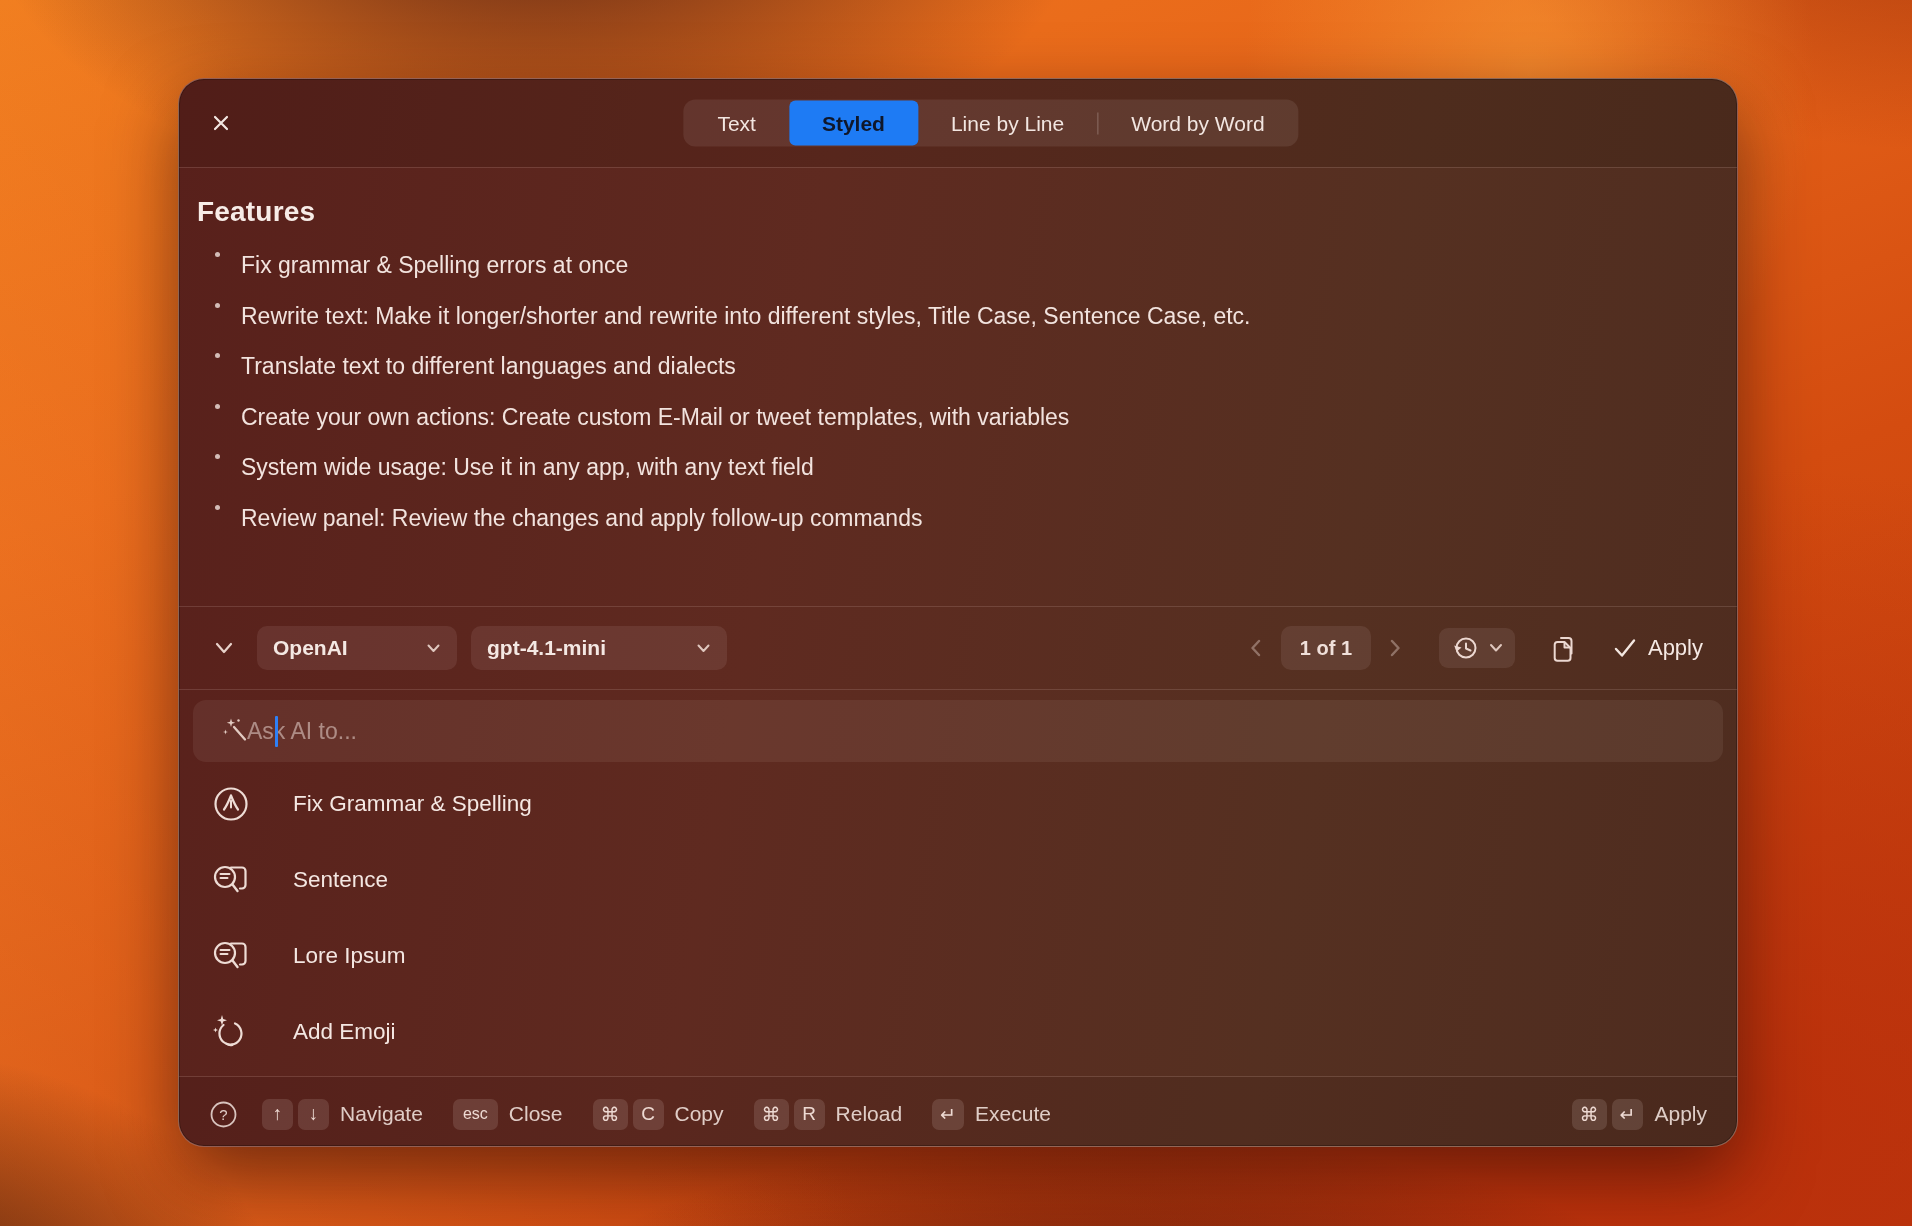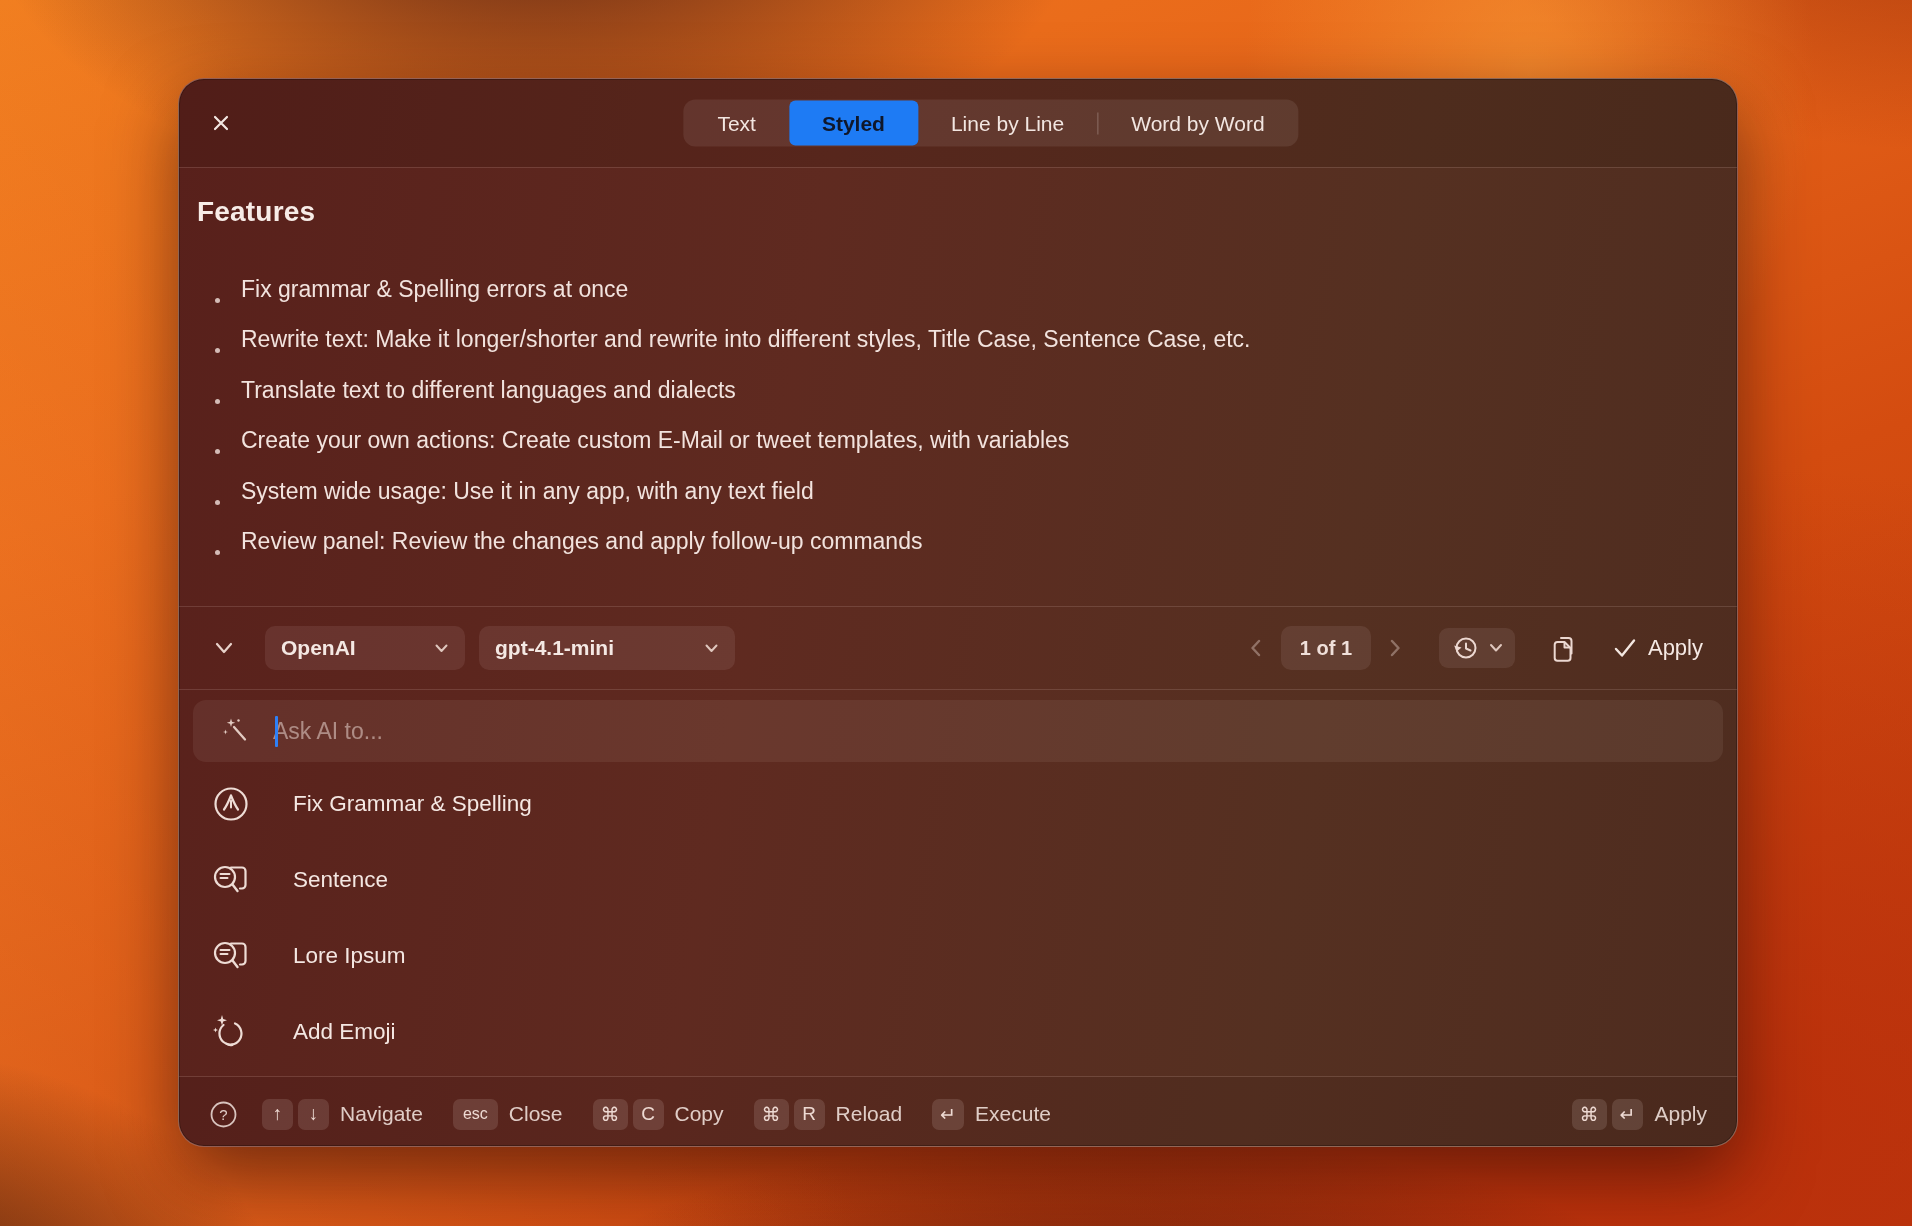--- a/index.html
+++ b/index.html
@@ -40,46 +40,46 @@
     background:rgba(255,244,238,0.085); border-radius:12px; }
   .seg-tab{ height:45px; display:flex; align-items:center; padding:0 33px;
     font-size:21px; color:#f2e6e1; border-radius:6px; white-space:nowrap; }
   .seg-tab.active{ background:#1e7bf4; color:#0f172a; font-weight:600; }
   .seg-sep{ width:1px; height:22px; background:rgba(255,246,240,0.28); }
 
   
   .features{ height:438px; flex:none; padding:28px 40px 0 18px; }
   .features h1{ font-size:28px; font-weight:700; color:#f7ece7; letter-spacing:0.2px; }
   .features ul{ list-style:none; margin-top:24px; }
-  .features li{ height:50.5px; display:flex; align-items:flex-end; font-size:23px; color:#f2e3de; }
+  .features li{ height:50.5px; display:flex; align-items:flex-start; font-size:23px; color:#f2e3de; }
   .bullet-dot{ width:5px; height:5px; border-radius:50%; background:rgba(242,227,222,0.8);
     margin:0 21px 0 18px; flex:none; }
 
   
   .toolbar{ height:82px; flex:none; display:flex; align-items:center; padding:0 34px; }
   .pill{ background:rgba(255,236,228,0.085); border-radius:10px; height:44px;
     display:flex; align-items:center; }
-  .dd-provider{ width:200px; justify-content:space-between; padding:0 16px; margin-left:30px; }
+  .dd-provider{ width:200px; justify-content:space-between; padding:0 16px; margin-left:22px; }
   .dd-model{ width:256px; justify-content:space-between; padding:0 16px; margin-left:14px;gap:15px; }
   .dd-label{ font-size:21px; font-weight:600; color:#f4e8e3; }
   .spacer{ flex:1; }
   .pag-chevron{ width:26px; display:flex; justify-content:center; opacity:0.38; }
   .page-pill{ width:90px; justify-content:center; margin:0 12px; font-size:20px;
     font-weight:600; color:#f0e0da; }
   .history-pill{ height:40px; border-radius:9px; padding:0 12px; gap:10px; margin-left:30px; }
   .icon-btn{ margin-left:34px; display:flex; align-items:center; }
   .apply-btn{ margin-left:34px; display:flex; align-items:center; gap:11px;
     font-size:22px; font-weight:500; color:#f5e9e4; }
 
   
   .main{ height:386px; flex:none; padding:10px 14px 0 14px; }
   .ask-field{ position:relative; height:62px; width:100%;
     background:rgba(255,240,232,0.07); border-radius:13px; }
   .ask-field input{ width:100%; height:100%; background:transparent; border:none; outline:none;
-    padding:0 20px 0 80px; font-family:"Liberation Sans", sans-serif; font-size:23px; color:#f4e8e3; }
+    padding:0 20px 0 54px; font-family:"Liberation Sans", sans-serif; font-size:23px; color:#f4e8e3; }
   .ask-field input::placeholder{ color:rgba(240,222,216,0.52); }
   .wand-wrap{ position:absolute; left:28px; top:50%; transform:translateY(-50%); display:flex; }
   .caret{ position:absolute; left:82px; top:16px; width:3px; height:31px; background:#2e80f6;
     border-radius:1px; }
   .action-list{ margin-top:4px; }
   .action-row{ height:76px; display:flex; align-items:center; padding-left:16px; border-radius:10px; }
   .action-icon{ width:44px; display:flex; justify-content:center; flex:none; }
   .action-label{ margin-left:40px; font-size:22.5px; color:#f4e7e2; }
 
   

